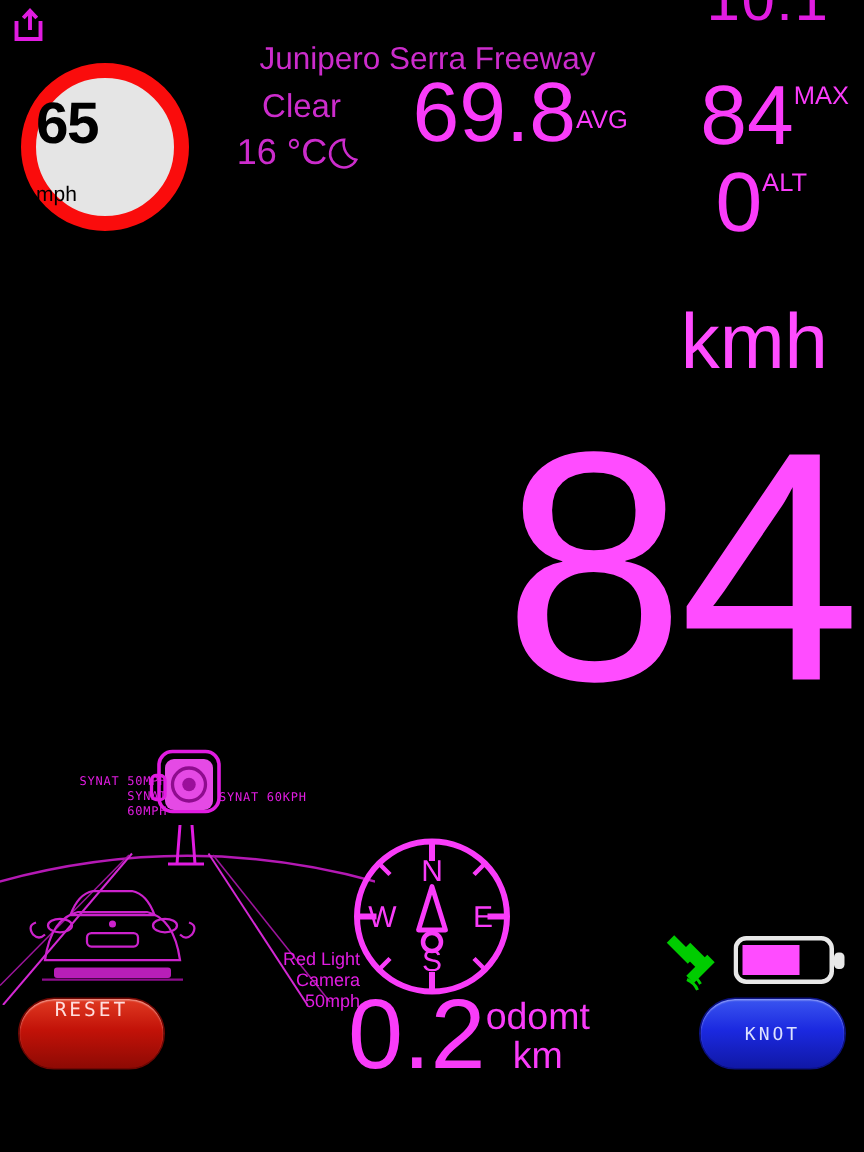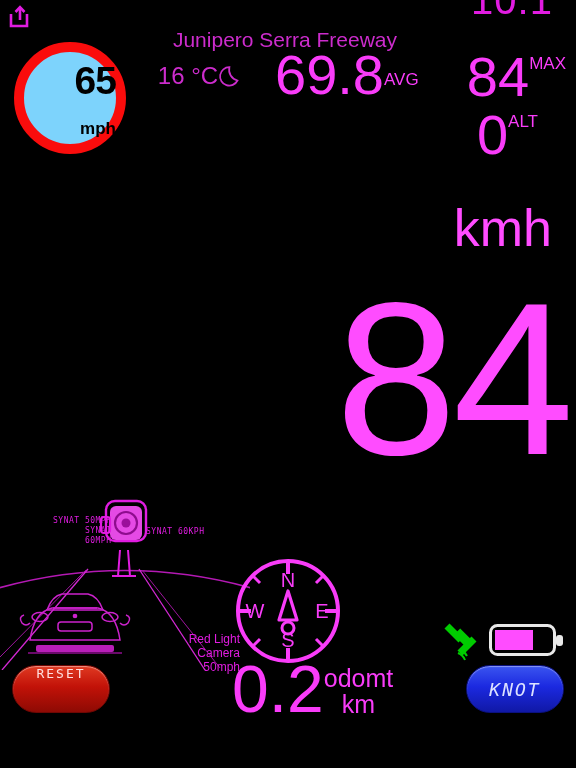--- a/index.html
+++ b/index.html
@@ -31,32 +31,32 @@
     text-align: center;
     line-height: 44px;
     font-weight: 300;
   }
 
   
   #speed-limit-sign {
     position: absolute; left: 14px; top: 42px;
     width: 112px; height: 112px;
     border-radius: 50%;
-    background: #7dd3fc;
+    background: #e5e5e5;
     border: 10px solid #fa0c0c;
     display: flex; flex-direction: column;
-    align-items: flex-end; justify-content: center;
+    align-items: flex-start; justify-content: center;
   }
   #speed-limit-value {
     color: #000; font-size: 39px; font-weight: bold;
     line-height: 1; letter-spacing: -1px;
     margin-top: 2px;
   }
   #speed-limit-unit {
-    color: #000; font-size: 17px; font-weight: bold;
+    color: #000; font-size: 14px; font-weight: normal;
     margin-top: 20px; line-height: 1;
   }
 
   
   #road-name {
     position: absolute; left: 120px; top: 28px;
     width: 330px; text-align: center;
     color: #cc2ccc; font-size: 21px; font-weight: 300;
   }
   #weather-block {
@@ -169,23 +169,22 @@
   #knot-button {
     position: absolute; left: 466px; top: 665px;
     width: 98px; height: 48px;
     border-radius: 24px;
     background: linear-gradient(180deg,#3a55f0 0%,#1b29e0 45%,#1018a6 100%);
     border: 1px solid #0b1180;
     box-shadow: inset 0 1px 1px rgba(255,255,255,.4);
     display: flex; align-items: center; justify-content: center;
   }
   #knot-label {
-    color: #dde2ff; font-size: 18px; letter-spacing: 2px;
+    color: #dde2ff; font-size: 12px; letter-spacing: 2px;
     font-family: "DejaVu Sans Mono", monospace;
-    font-style: italic;
   }
 
   
   #battery {
     position: absolute; left: 489px; top: 624px;
     width: 76px; height: 32px;
   }
   #satellite-icon {
     position: absolute; left: 441px; top: 620px;
     width: 46px; height: 42px;
@@ -207,20 +206,21 @@
   <div id="clock-clip">10:1</div>
 
   <div id="speed-limit-sign">
     <div id="speed-limit-value">65</div>
     <div id="speed-limit-unit">mph</div>
   </div>
 
   <div id="road-name">Junipero Serra Freeway</div>
 
   <div id="weather-block">
+    <div id="weather-cond">Clear</div>
     <div id="weather-row">
       <span id="weather-temp">16 °C</span>
       <span id="moon-icon">
         <svg viewBox="0 0 26 26" width="26" height="26">
           <path d="M19.5 17.5 A 9.2 9.2 0 1 1 11.4 4.2 A 11 11 0 0 0 19.5 17.5 Z" fill="none" stroke="#cc2ccc" stroke-width="1.7"></path>
         </svg>
       </span>
     </div>
   </div>
 

